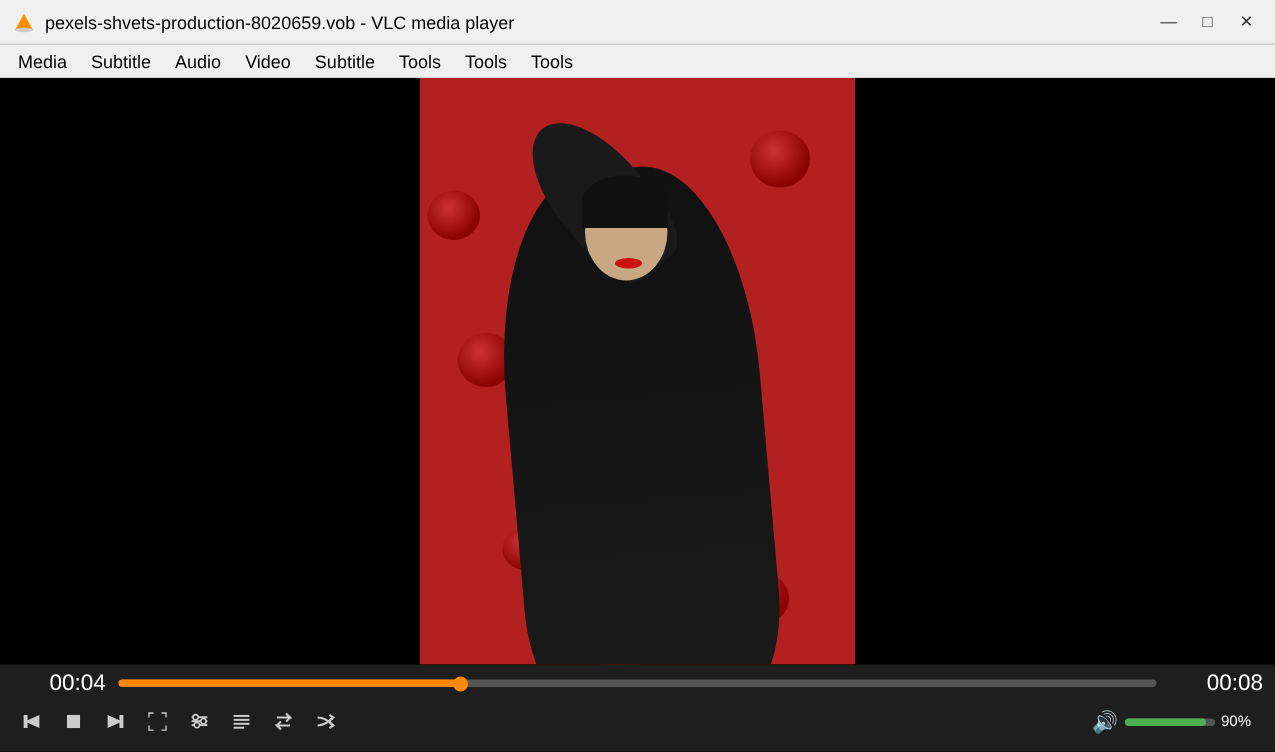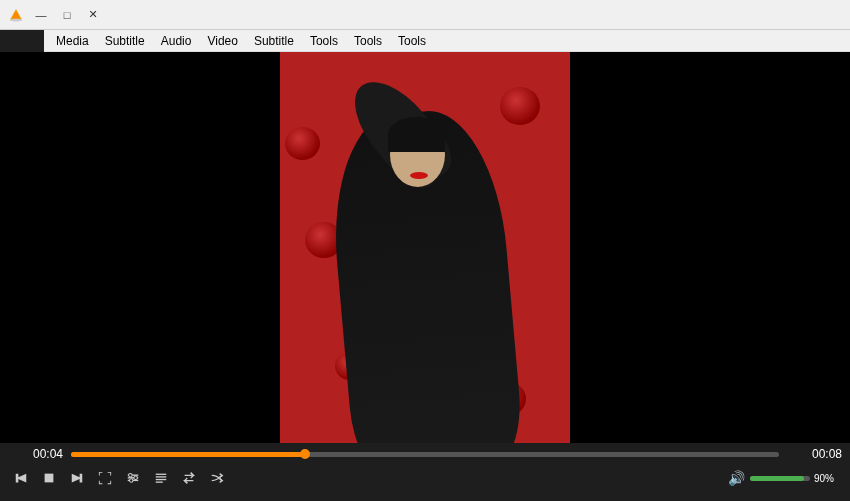--- a/index.html
+++ b/index.html
@@ -54,21 +54,20 @@
 
     
     #menu-bar {
       background: #f0f0f0;
       height: 22px;
       display: flex;
       align-items: center;
       padding: 0 4px;
       border-bottom: 1px solid #ddd;
       flex-shrink: 0;
-      margin-left: 44px;
     }
     .menu-item {
       padding: 2px 8px;
       font-size: 12px;
       color: #000;
       cursor: pointer;
       height: 100%;
       display: flex;
       align-items: center;
     }
@@ -118,21 +117,21 @@
 
     
     #progress-row {
       display: flex;
       align-items: center;
       gap: 8px;
       margin-bottom: 6px;
     }
     .time-label {
       color: #fff;
-      font-size: 12px;
+      font-size: 15px;
       min-width: 32px;
       flex-shrink: 0;
       padding-left: 25px;
     }
     #progress-track {
       flex: 1;
       height: 5px;
       background: #555;
       border-radius: 3px;
       position: relative;
@@ -217,20 +216,21 @@
 </head>
 <body>
 
 <div id="title-bar">
 
   <svg class="vlc-icon" viewBox="0 0 16 16">
     <polygon points="8,2 14,13 2,13" fill="#f90"></polygon>
     <polygon points="8,4 13,13 3,13" fill="#e07000" opacity="0.3"></polygon>
     <ellipse cx="8" cy="13" rx="6" ry="1.5" fill="#ccc"></ellipse>
   </svg>
+  <span class="title-text">pexels-shvets-production-8020659.vob - VLC media player</span>
   <div class="window-controls">
     <button class="win-btn">—</button>
     <button class="win-btn">□</button>
     <button class="win-btn close">✕</button>
   </div>
 </div>
 
 <div id="menu-bar">
   <span class="menu-item">Media</span>
   <span class="menu-item">Subtitle</span>

